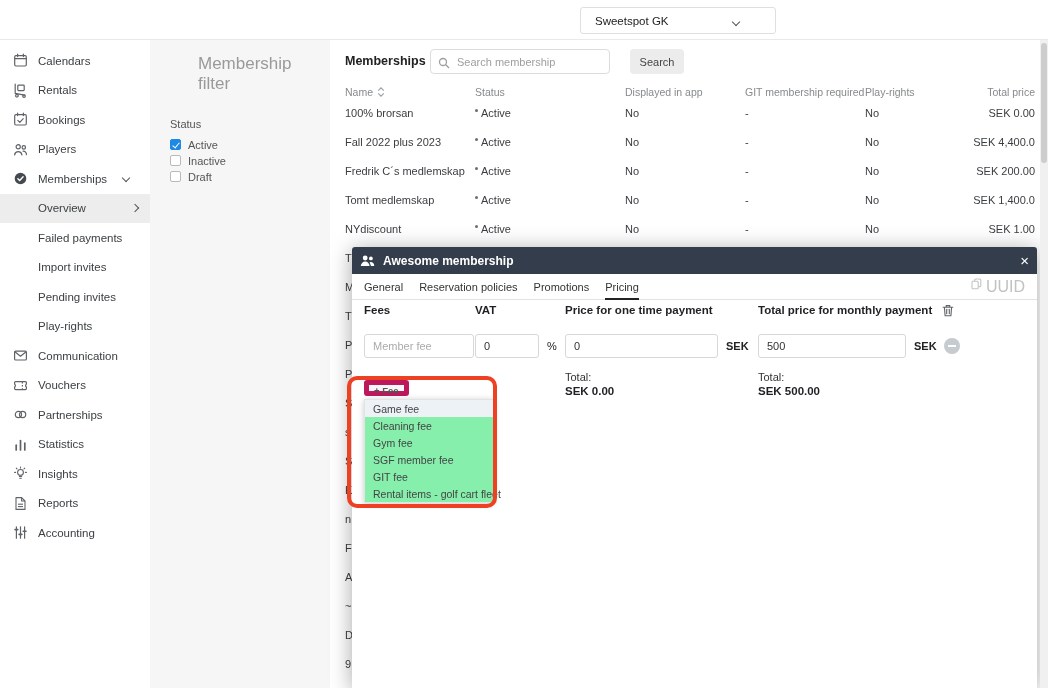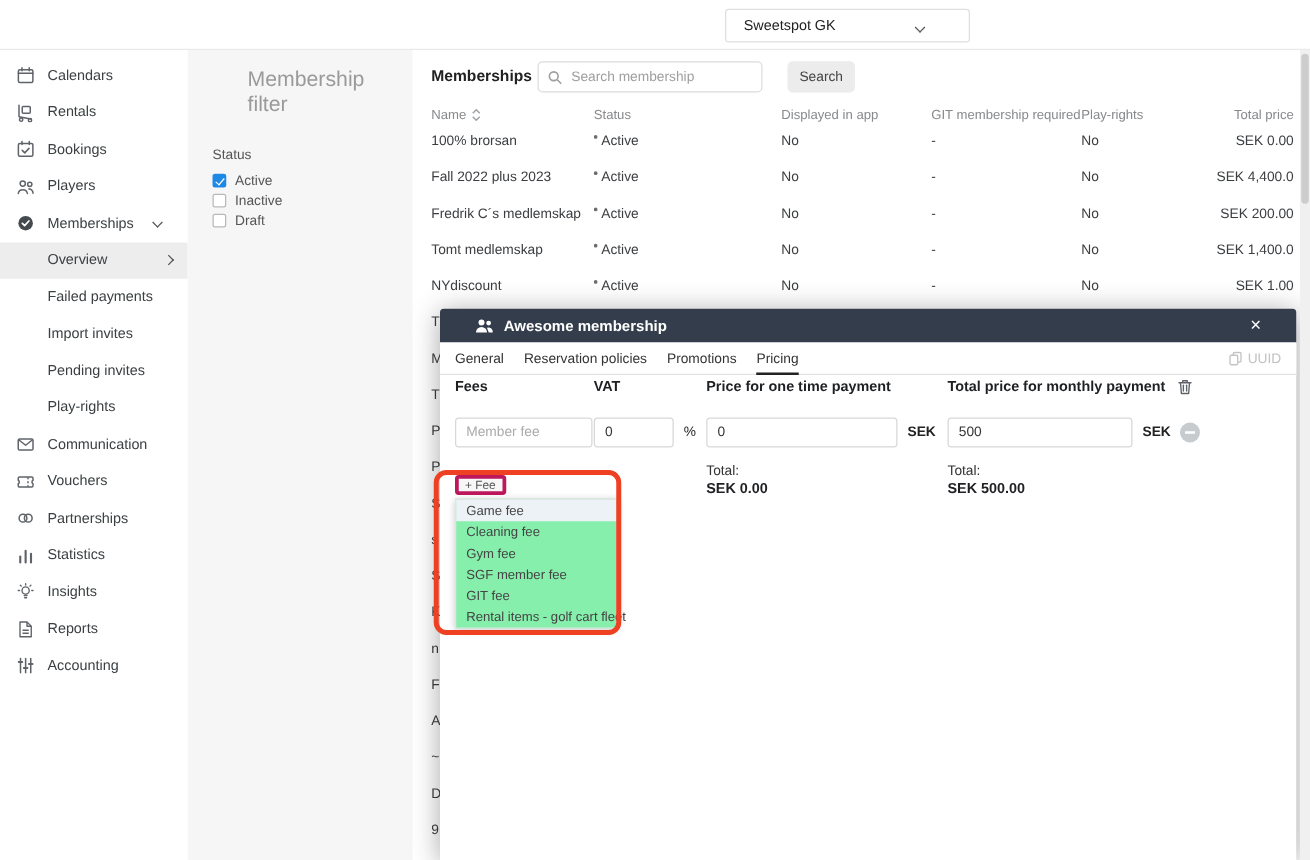--- a/index.html
+++ b/index.html
@@ -59,40 +59,40 @@
   .c-total { flex:1; text-align:right; padding-right:5px; }
   .th-name { display:flex; align-items:center; gap:4px; }
   .dot { display:inline-block; width:3px; height:3px; border-radius:50%; background:#6d6d6d; margin-right:3px; vertical-align:5px; }
 
   
   .scrollbar { position:absolute; right:0; top:40px; bottom:0; width:8px; background:#f0f0f0; z-index:120; }
   .scroll-thumb { position:absolute; left:1px; top:3px; width:6px; height:120px; background:#cdcdcd; border-radius:3px; }
 
   
   .modal { position:absolute; left:352px; top:247px; right:11px; bottom:0; background:#fff; z-index:100; border-radius:3px 3px 0 0; box-shadow:0 3px 22px rgba(0,0,0,0.35); }
-  .modal-head { position:absolute; left:0; top:0; right:0; height:27px; background:#333d4b; border-radius:3px 3px 0 0; display:flex; align-items:center; gap:8px; padding:0 28px; }
+  .modal-head { position:absolute; left:0; top:0; right:0; height:27px; background:#333d4b; border-radius:3px 3px 0 0; display:flex; align-items:center; gap:8px; padding:0 8px; }
   .m-title { font-size:12px; font-weight:bold; color:#fff; }
   .m-close { margin-left:auto; color:#fff; font-size:15px; line-height:1; cursor:pointer; }
   .modal-tabs { position:absolute; left:0; top:27px; right:0; height:26px; display:flex; align-items:center; gap:16px; padding:0 12px; border-bottom:1px solid #e3e3e3; background:#fff; border-radius:0; }
   .mtab { position:relative; font-size:11px; color:#333; cursor:pointer; white-space:nowrap; }
   .mtab.active::after { content:""; position:absolute; left:0; right:0; bottom:-7px; height:2px; background:#222; }
-  .uuid { margin-left:auto; display:flex; gap:4px; font-size:11px; color:#c2c2c2; cursor:pointer; }
+  .uuid { margin-left:auto; display:flex; gap:4px; font-size:16px; color:#c2c2c2; cursor:pointer; }
 
   .mlabel { position:absolute; font-size:11.5px; font-weight:bold; color:#1f2023; white-space:nowrap; }
   .minput { position:absolute; height:24px; border:1px solid #d8d8d8; border-radius:3px; padding:0 8px; font-size:11px; color:#333; font-family:"Liberation Sans",sans-serif; outline:none; background:#fff; }
   .minput::placeholder { color:#ababab; }
   .msuffix { position:absolute; font-size:11px; color:#222; white-space:nowrap; }
   .msuffix.bold { font-weight:bold; }
   .mtotal-label { position:absolute; font-size:11px; color:#333; }
   .mtotal-value { position:absolute; font-size:11.5px; font-weight:bold; color:#1f2023; }
   .minus { position:absolute; width:16px; height:16px; border-radius:50%; background:#c6cbd0; cursor:pointer; }
   .minus::after { content:""; position:absolute; left:4px; top:7px; width:8px; height:2px; background:#fff; }
   .trash { position:absolute; cursor:pointer; }
 
-  .fee-btn { position:absolute; height:16px; padding:0 5px; border:3px solid #be185d; background:#f7f7f7; border-radius:3px; font-size:9.5px; color:#555; font-family:"Liberation Sans",sans-serif; cursor:pointer; white-space:nowrap; }
+  .fee-btn { position:absolute; height:16px; padding:0 5px; border:5px solid #be185d; background:#f7f7f7; border-radius:3px; font-size:9.5px; color:#555; font-family:"Liberation Sans",sans-serif; cursor:pointer; white-space:nowrap;font-weight:bold; }
   .fee-menu { position:absolute; width:130px; background:#86efac; border:1px solid #e3e3e3; box-shadow:0 1px 6px rgba(0,0,0,0.22); }
   .fee-item { padding:2.5px 8px; font-size:10.5px; color:#444; cursor:pointer; white-space:nowrap; }
   .fee-item.highlighted { background:#edf2f7; }
 
   
   .annotation { position:absolute; left:347px; top:376px; width:150px; height:132px; border:4px solid var(--ann,#ee4023); border-radius:10px; z-index:300; pointer-events:none; }
 </style>
 </head>
 <body>
 

